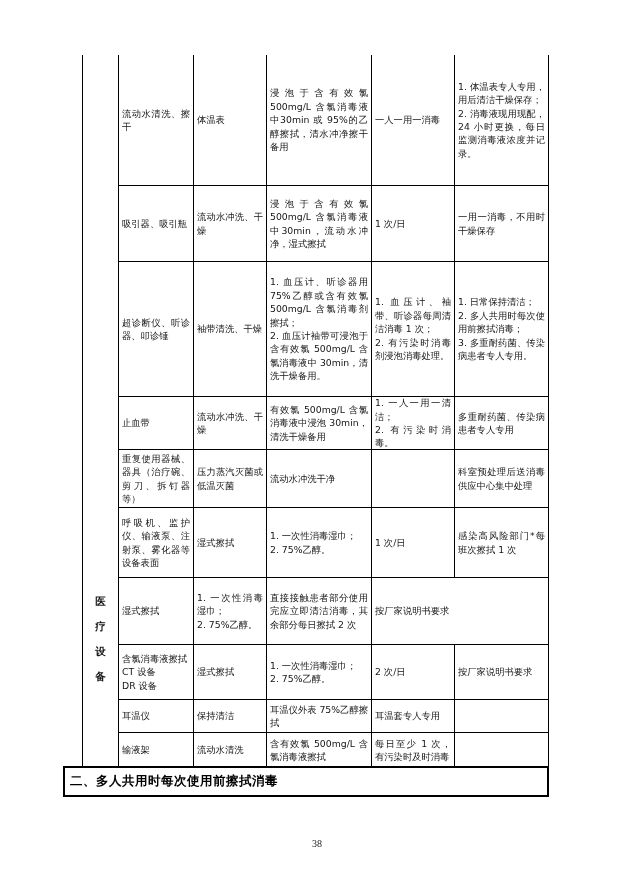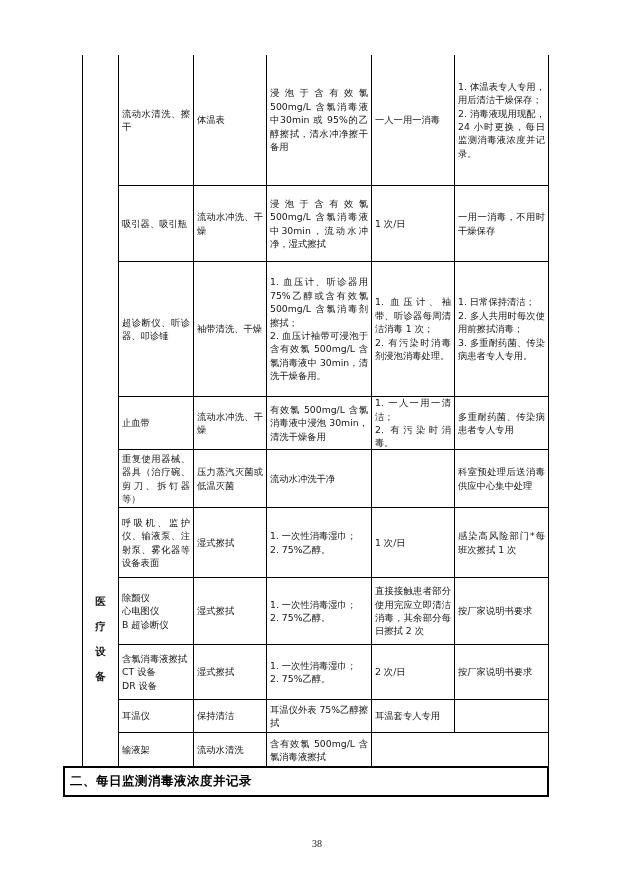--- a/index.html
+++ b/index.html
@@ -116,23 +116,20 @@
       <div class="row h6">
         <div class="c">呼吸机、监护仪、输液泵、注射泵、雾化器等设备表面</div>
         <div class="c">湿式擦拭</div>
         <div class="c">1. 一次性消毒湿巾；
 2. 75%乙醇。</div>
         <div class="c">1 次/日</div>
         <div class="c last">感染高风险部门*每班次擦拭 1 次</div>
       </div>
 
       <div class="row h7">
-        <div class="c">除颤仪
-心电图仪
-B 超诊断仪</div>
         <div class="c">湿式擦拭</div>
         <div class="c">1. 一次性消毒湿巾；
 2. 75%乙醇。</div>
         <div class="c">直接接触患者部分使用完应立即清洁消毒，其余部分每日擦拭 2 次</div>
         <div class="c last">按厂家说明书要求</div>
       </div>
 
       <div class="row h8">
         <div class="c">含氯消毒液擦拭
 CT 设备
@@ -149,23 +146,24 @@
         <div class="c">保持清洁</div>
         <div class="c">耳温仪外表 75%乙醇擦拭</div>
         <div class="c">耳温套专人专用</div>
         <div class="c last"></div>
       </div>
 
       <div class="row h10">
         <div class="c">输液架</div>
         <div class="c">流动水清洗</div>
         <div class="c">含有效氯 500mg/L 含氯消毒液擦拭</div>
+        <div class="c">每日至少 1 次，有污染时及时消毒</div>
         <div class="c last"></div>
       </div>
 
     </div>
   </div>
 
-  <div class="sec2">二、每日监测消毒液浓度并记录</div>
+  <div class="sec2">二、多人共用时每次使用前擦拭消毒</div>
 
   <div class="pagenum">38</div>
 
 </div>
 
 </body></html>

